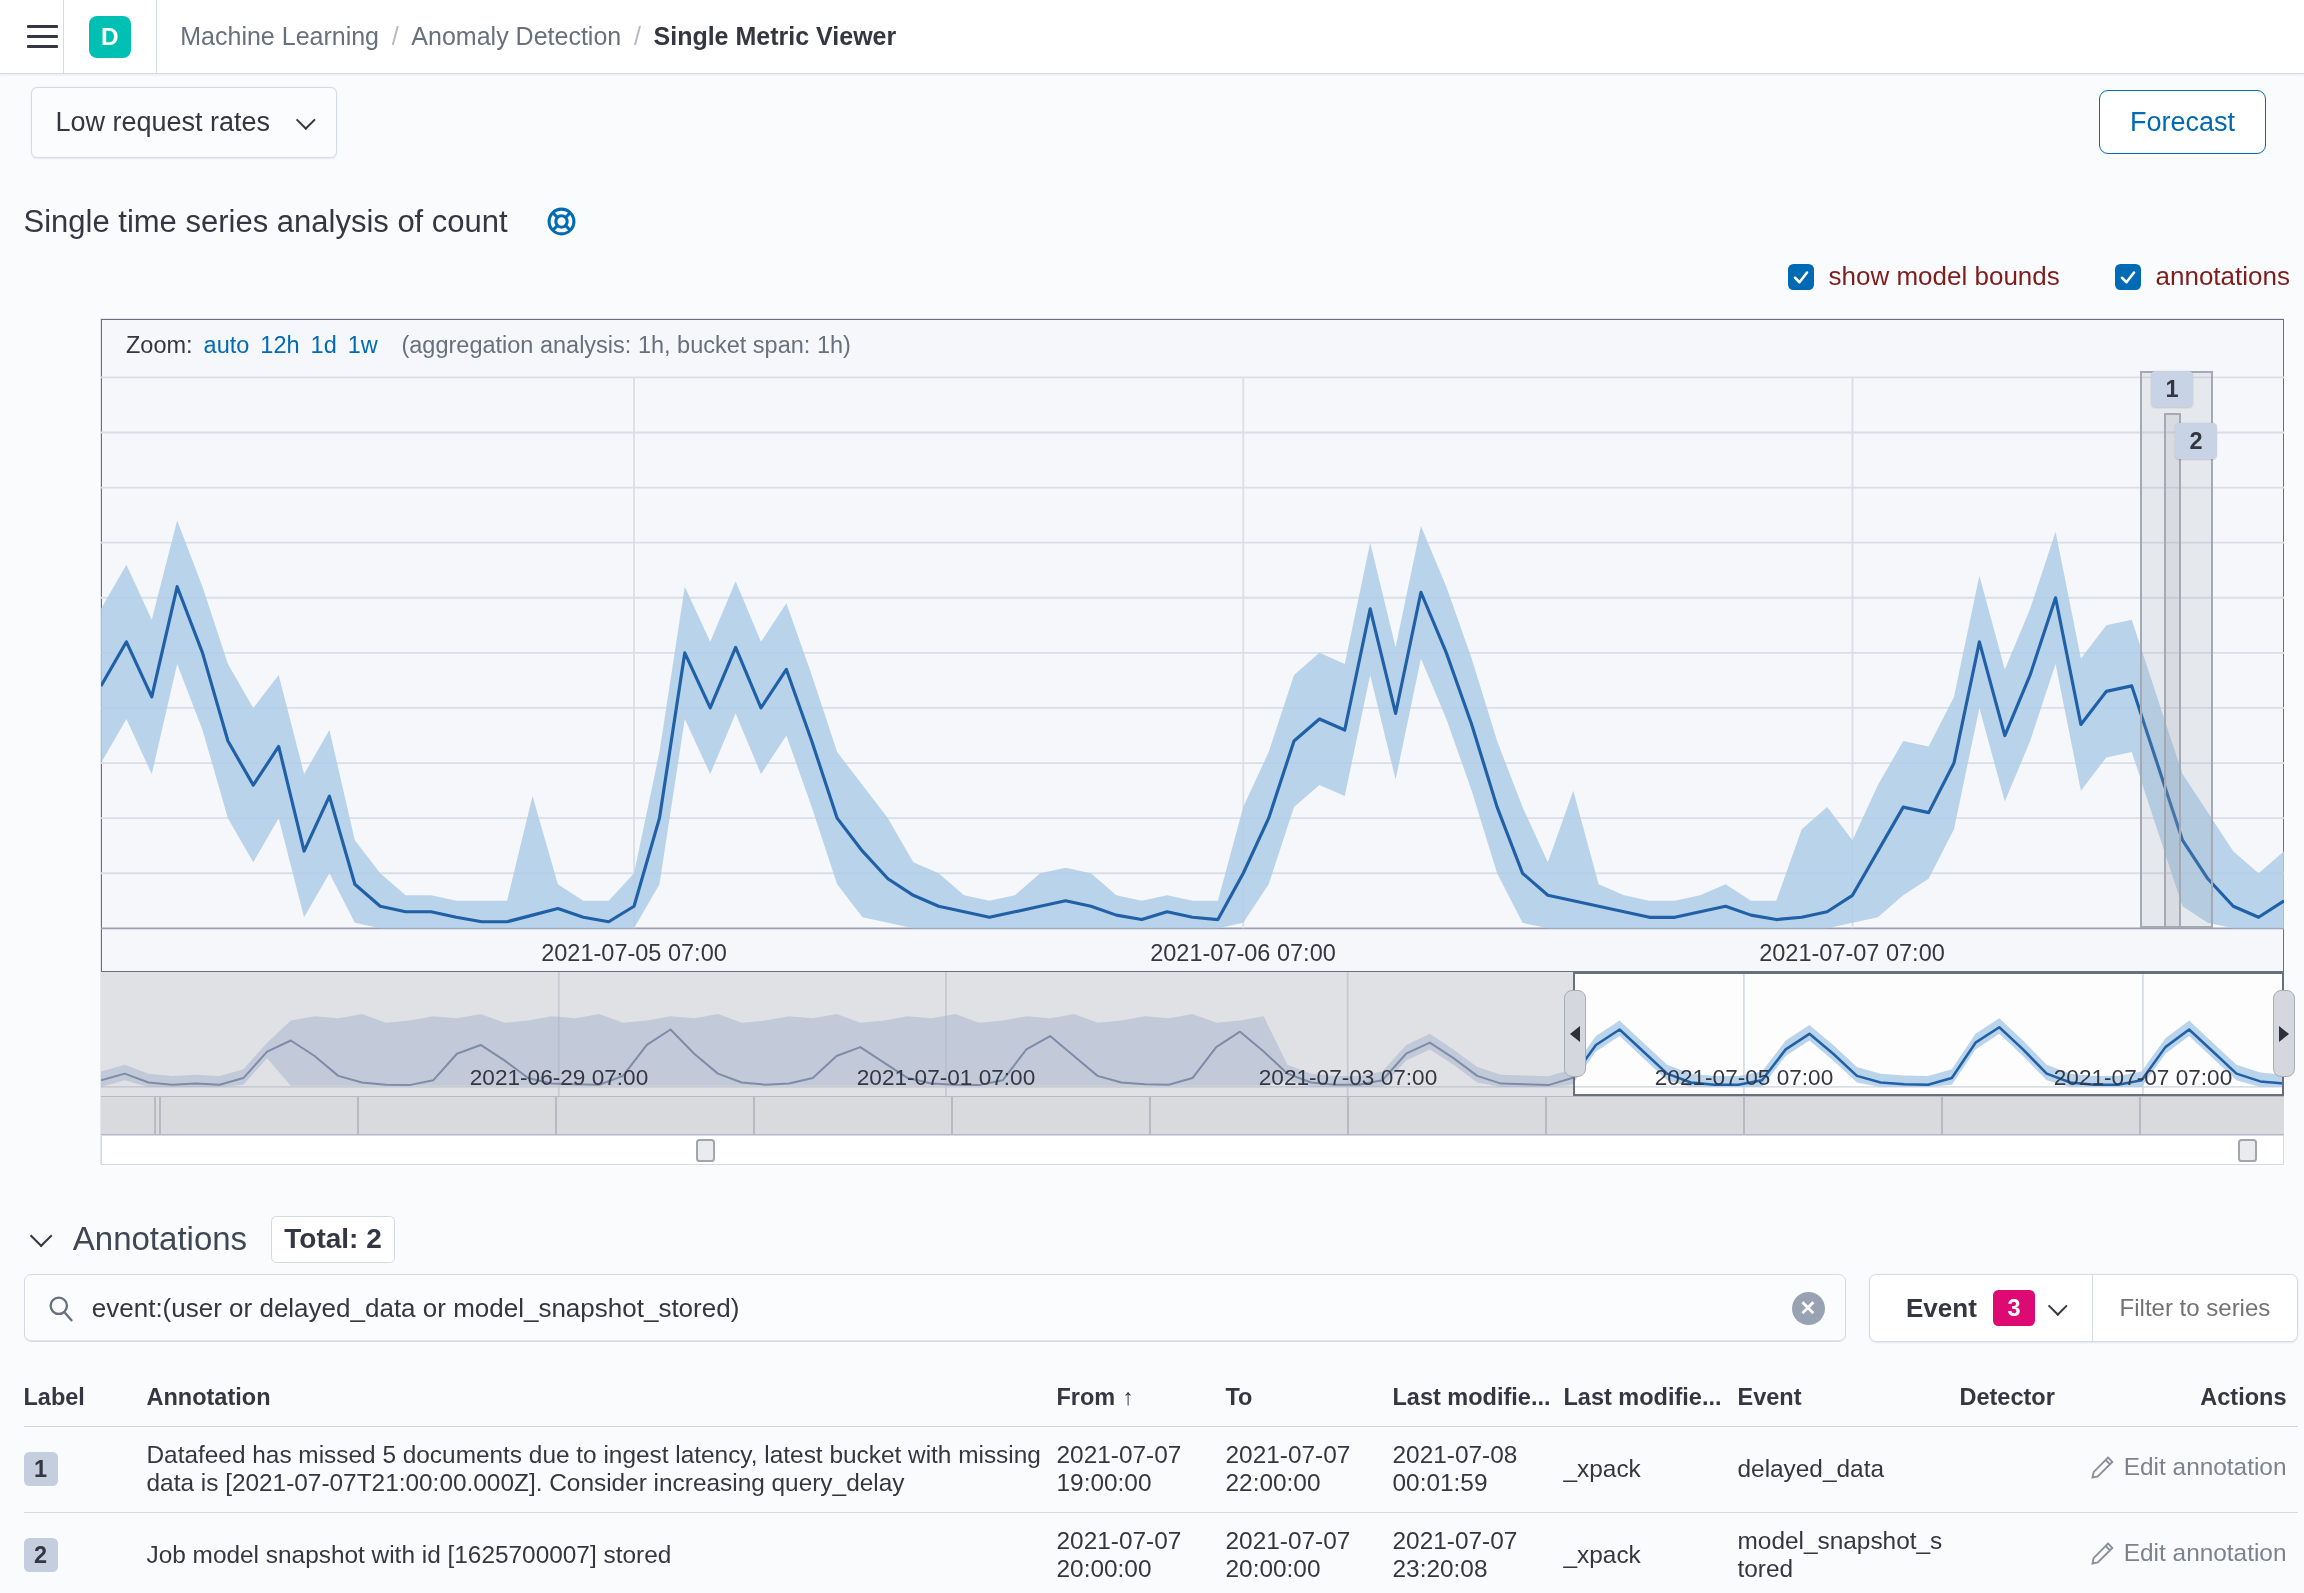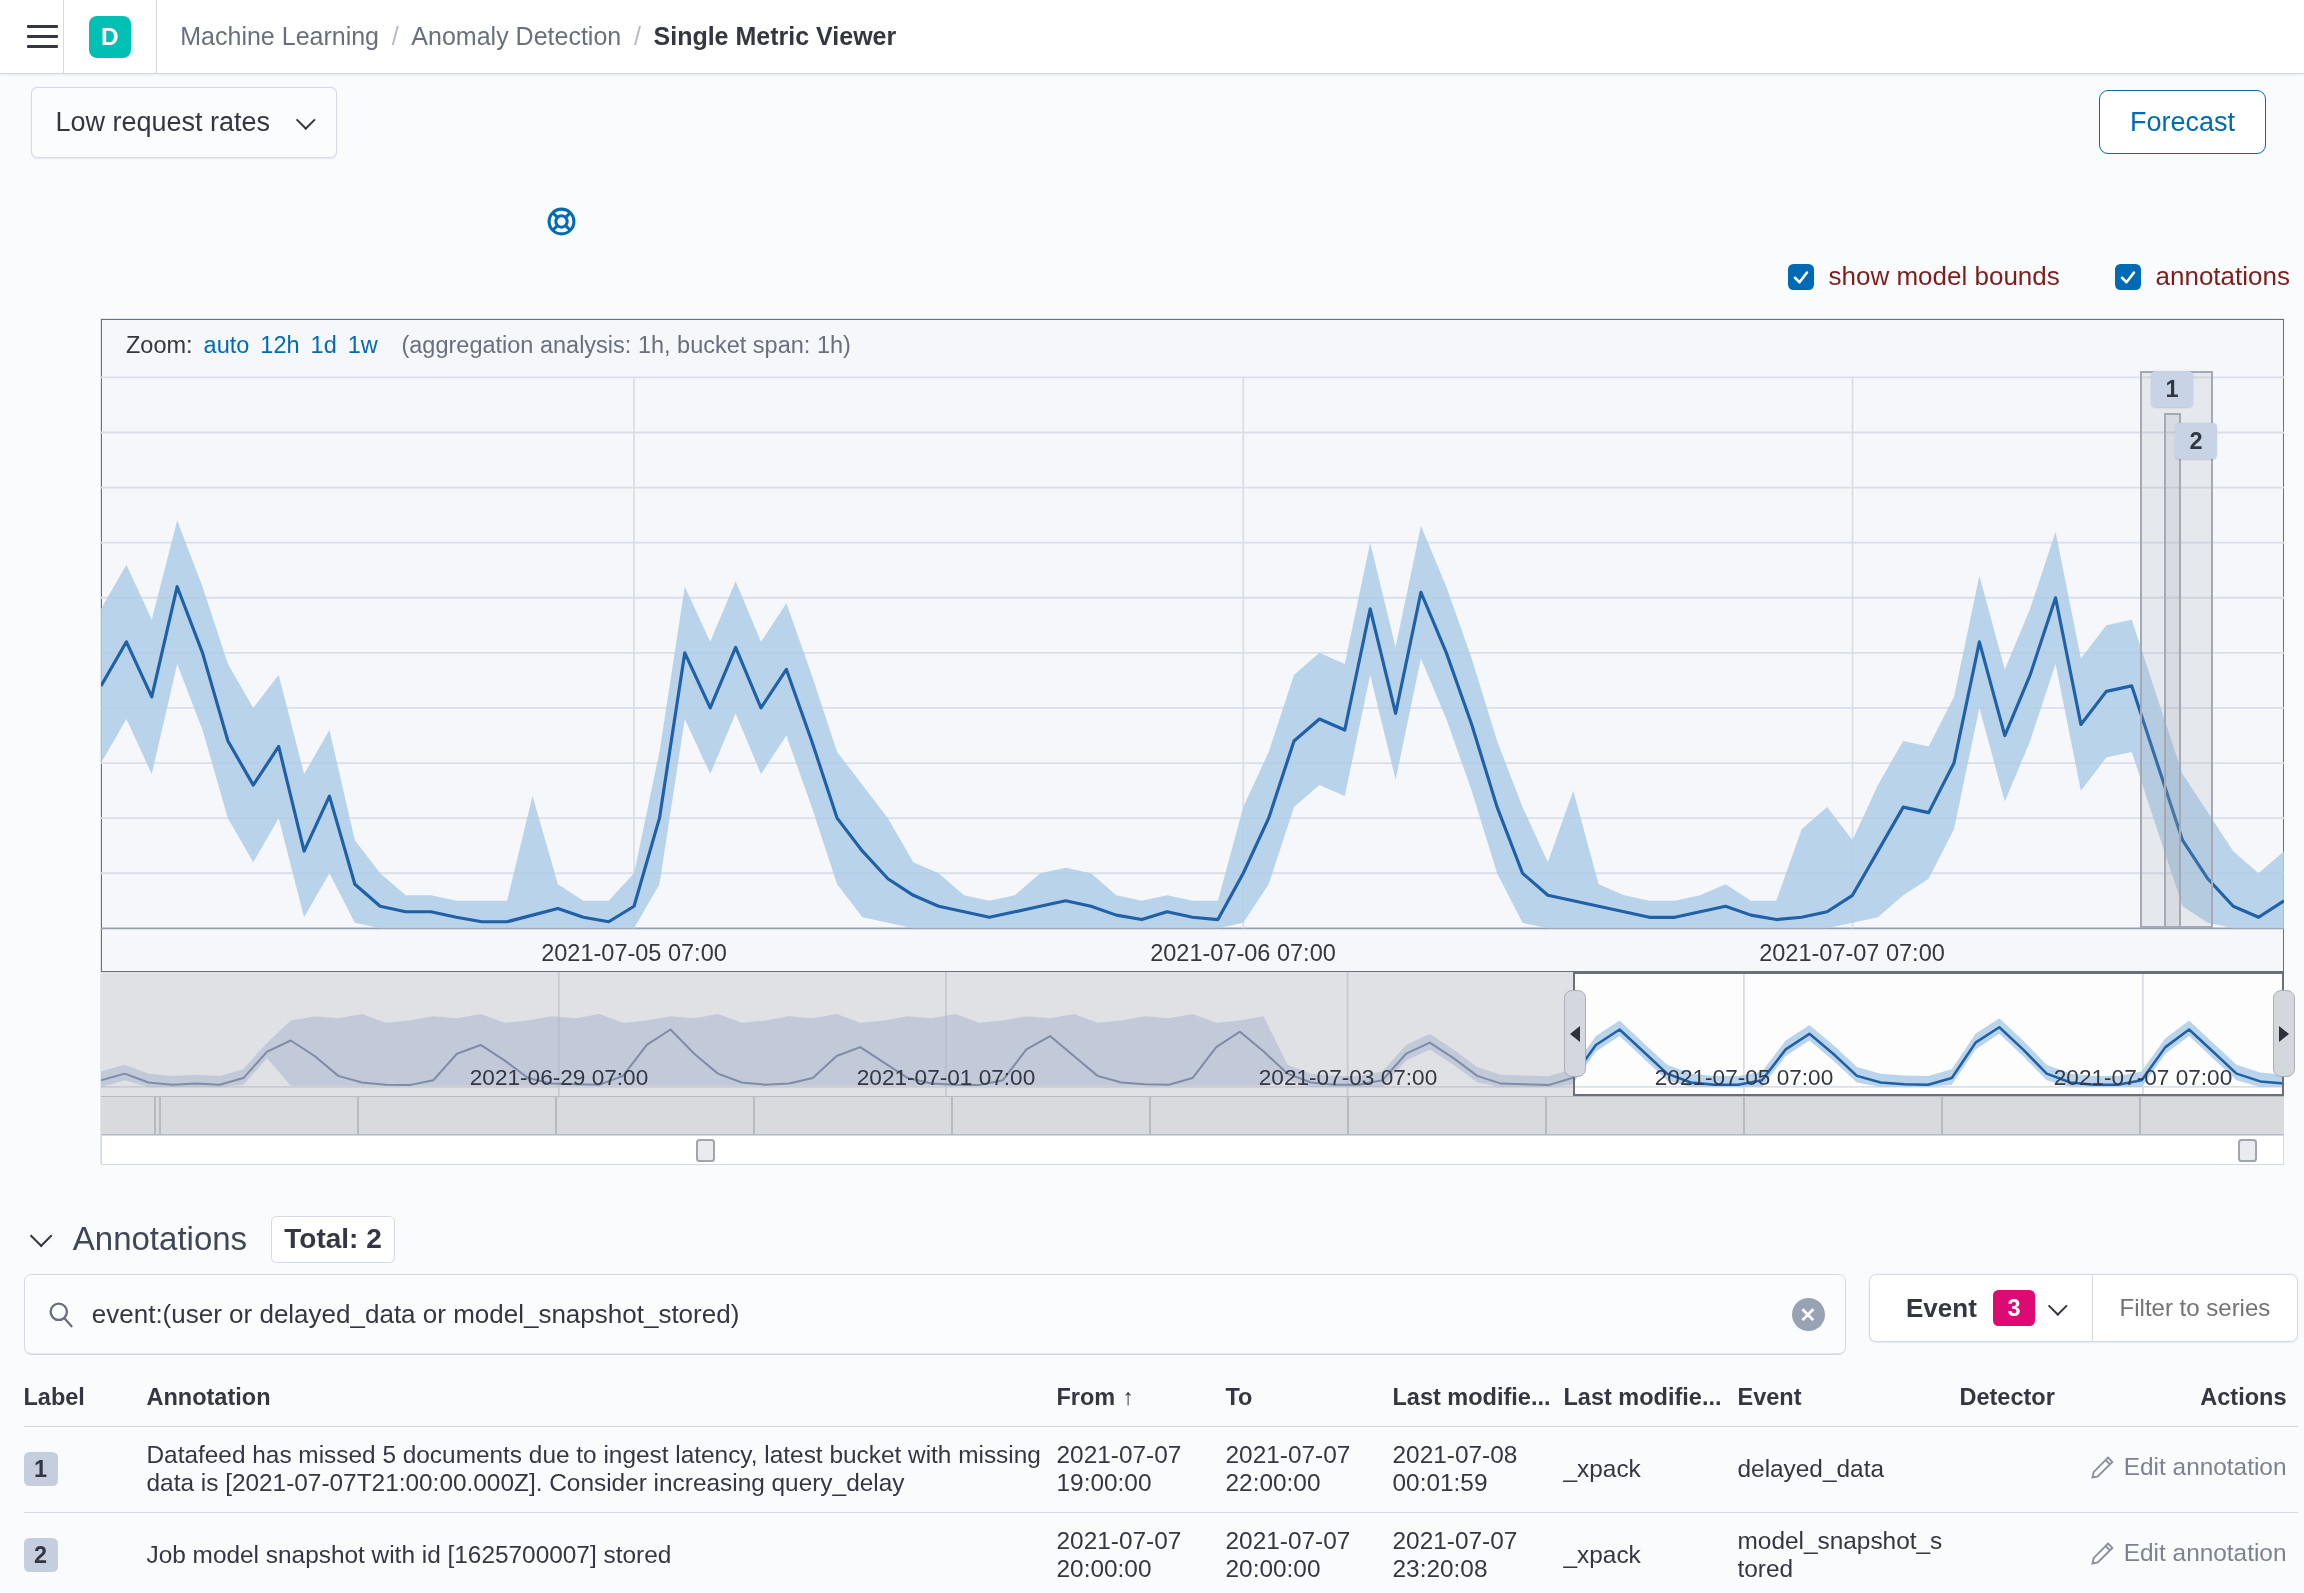--- a/index.html
+++ b/index.html
@@ -76,21 +76,21 @@
   .mini-handle { position:absolute; top:2.7px; width:19px; height:23.5px; background:#e9ebef; border:2.7px solid #a0a5ae; border-radius:3.6px; cursor:ew-resize; }
 
   
   .ann-header { position:absolute; left:33px; top:1216px; display:flex; align-items:center; gap:23.5px; }
   .ann-chevron { width:16.3px; height:16.3px; border-right:2.7px solid #343741; border-bottom:2.7px solid #343741;
                  transform:rotate(45deg); margin-top:-7.2px; cursor:pointer; }
   .ann-title { font-size:33px; font-weight:500; color:#404754; }
   .total-badge { border:0.9px solid #d3dae6; border-radius:5.4px; background:#fff; padding:6.3px 12.7px;
                  font-size:28px; font-weight:bold; color:#343741; }
 
-  .search-wrap { position:absolute; left:23.5px; top:1274px; width:1822px; height:81px; background:#fbfcfd;
+  .search-wrap { position:absolute; left:23.5px; top:1274px; width:1822px; height:68px; background:#fbfcfd;
                  border:0.9px solid #d3dae6; border-radius:7.2px; box-shadow:inset 0 -0.9px 0 rgba(152,162,179,.25);
                  display:flex; align-items:center; }
   .search-wrap input { flex:1; border:none; outline:none; background:transparent; font-size:26px;
                        font-family:"Liberation Sans", sans-serif; color:#343741; padding-left:16.3px; }
   .search-icon { margin-left:22px; }
   .clear-btn { width:33px; height:33px; border-radius:50%; background:#98a2b3; color:#fff; font-size:20px; font-weight:bold;
                display:flex; align-items:center; justify-content:center; margin-right:20px; cursor:pointer; }
 
   .filter-panel { position:absolute; left:1869px; top:1274px; width:429px; height:68px; background:#fff;
                   border:0.9px solid #d3dae6; border-radius:7.2px; box-shadow:0 0.9px 1.8px rgba(152,162,179,.2);
@@ -136,20 +136,21 @@
       <span class="crumb-current">Single Metric Viewer</span>
     </div>
   </div>
 
   <div class="detector-select">
     <span class="lbl">Low request rates</span>
     <span class="chev"></span>
   </div>
   <div class="forecast-btn">Forecast</div>
 
+  <div class="page-title">Single time series analysis of count</div>
   <svg class="help-icon" viewBox="0 0 30 30">
     <circle cx="15" cy="15" r="12" fill="none" stroke="#006bb4" stroke-width="3"></circle>
     <circle cx="15" cy="15" r="5.5" fill="none" stroke="#006bb4" stroke-width="3"></circle>
     <line x1="19" y1="11" x2="23" y2="7" stroke="#006bb4" stroke-width="3"></line>
     <line x1="11" y1="11" x2="7" y2="7" stroke="#006bb4" stroke-width="3"></line>
     <line x1="19" y1="19" x2="23" y2="23" stroke="#006bb4" stroke-width="3"></line>
     <line x1="11" y1="19" x2="7" y2="23" stroke="#006bb4" stroke-width="3"></line>
   </svg>
 
   <div class="toggle" style="left:1788px">

